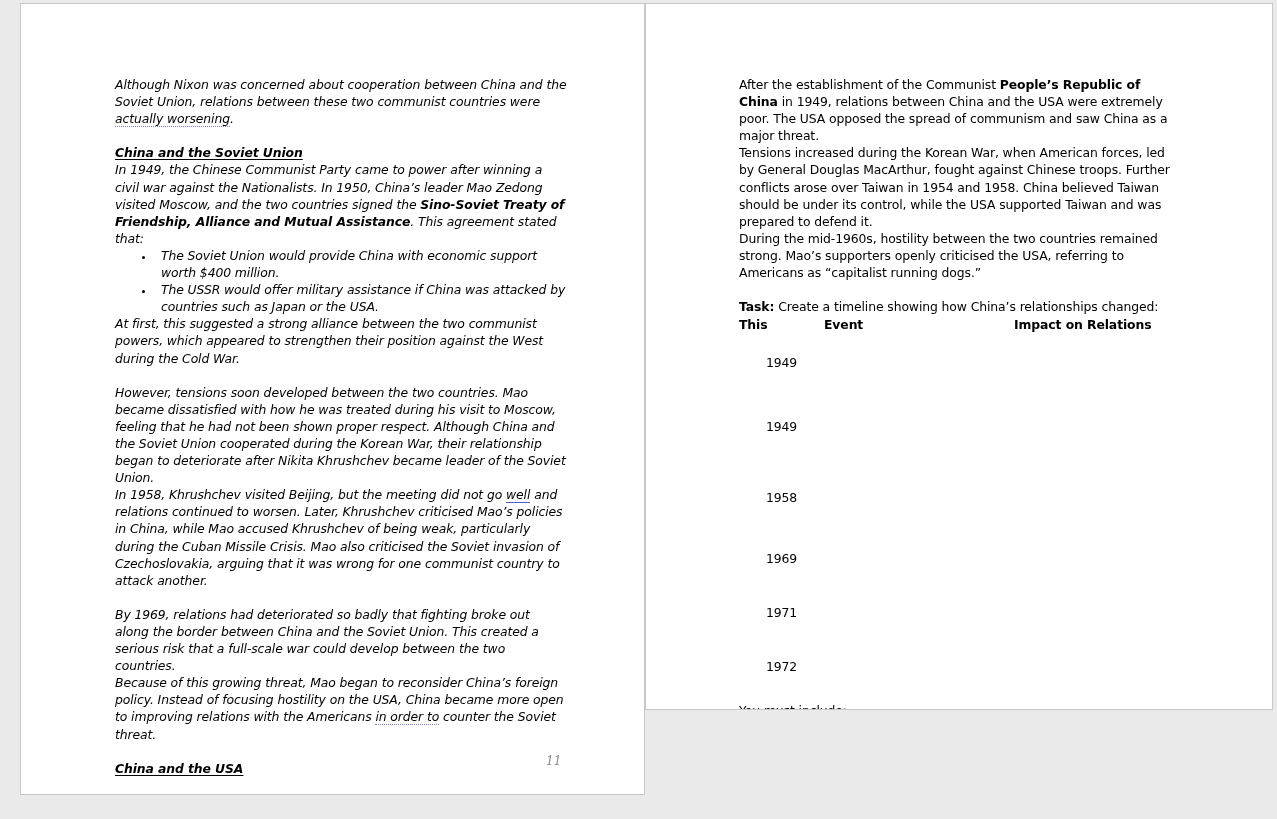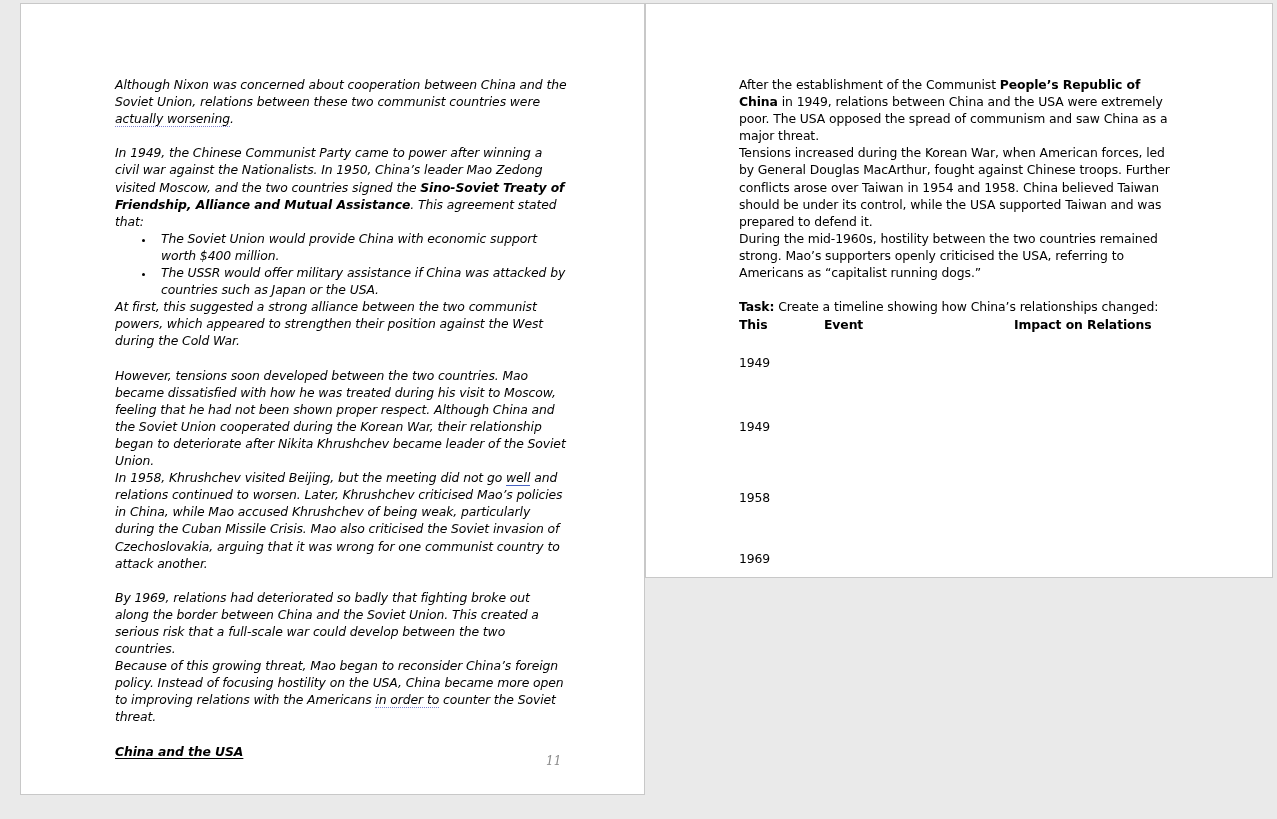--- a/index.html
+++ b/index.html
@@ -29,21 +29,21 @@
   }
   .page-left {
     left: 20px;
     width: 625px;
     height: 792px;
     font-style: italic;
   }
   .page-right {
     left: 645px;
     width: 628px;
-    height: 575px;
+    height: 707px;
   }
   .page-body {
     position: absolute;
     top: 72px;
   }
   .page-left .page-body {
     left: 94px;
     width: 452px;
   }
   .page-right .page-body {
@@ -97,20 +97,21 @@
   .tl-head {
     font-weight: bold;
     display: flex;
     margin-top: 1px;
   }
   .tl-col-year { width: 85px; flex: none; }
   .tl-col-event { width: 190px; flex: none; }
   .tl-col-impact { flex: none; }
   .tl-row {
     display: flex;
+    text-align: center;
   }
   .tl-year {
     width: 85px;
     flex: none;
   }
   .page-number {
     position: absolute;
     font-family: "DejaVu Serif", serif;
     font-size: 12px;
     color: #8a8a8a;
@@ -129,20 +130,21 @@
 
 <div class="workspace">
 
   <div class="page page-left">
     <div class="page-body txt">
 
       <p class="para"><span>Although Nixon was concerned about cooperation between China and the Soviet Union, relations between these two communist countries were </span><span class="grammar">actually worsening</span><span>.</span></p>
 
       <div class="spacer"></div>
 
+      <p class="para heading">China and the Soviet Union</p>
 
       <p class="para"><span>In 1949, the Chinese Communist Party came to power after winning a civil war against the Nationalists. In 1950, China’s leader Mao Zedong visited Moscow, and the two countries signed the </span><span class="b">Sino-Soviet Treaty of Friendship, Alliance and Mutual Assistance</span><span>. This agreement stated that:</span></p>
 
       <ul class="bullets">
         <li>The Soviet Union would provide China with economic support worth $400 million.</li>
         <li>The USSR would offer military assistance if China was attacked by countries such as Japan or the USA.</li>
       </ul>
 
       <p class="para">At first, this suggested a strong alliance between the two communist powers, which appeared to strengthen their position against the West during the Cold War.</p>
 

